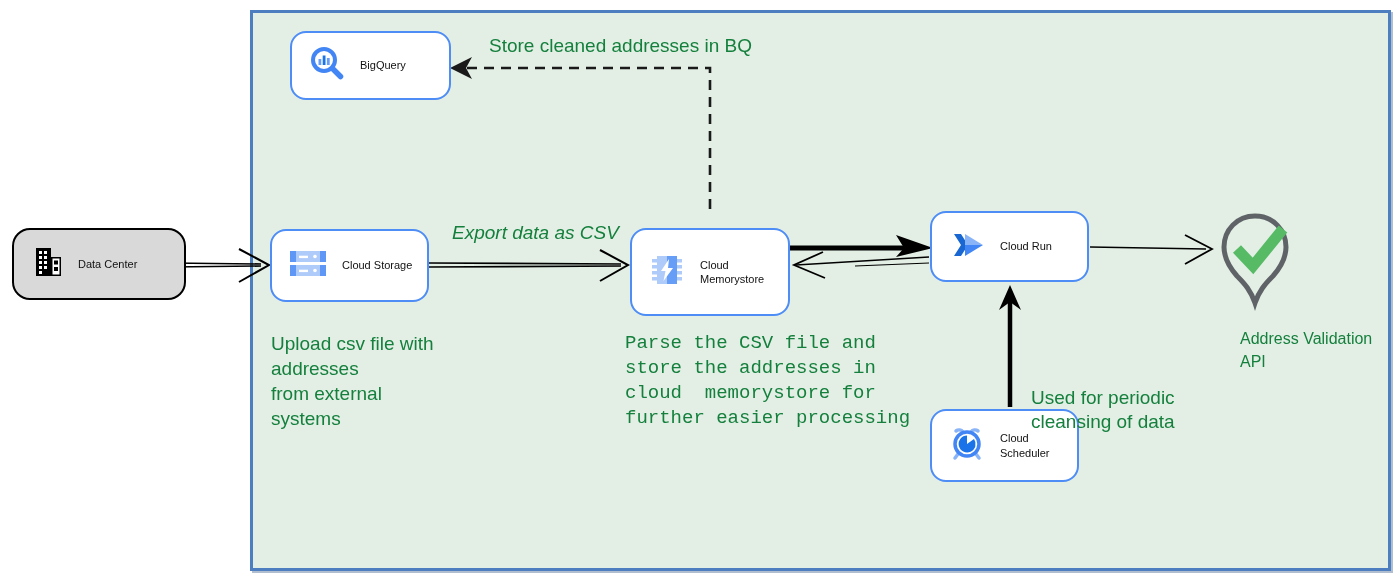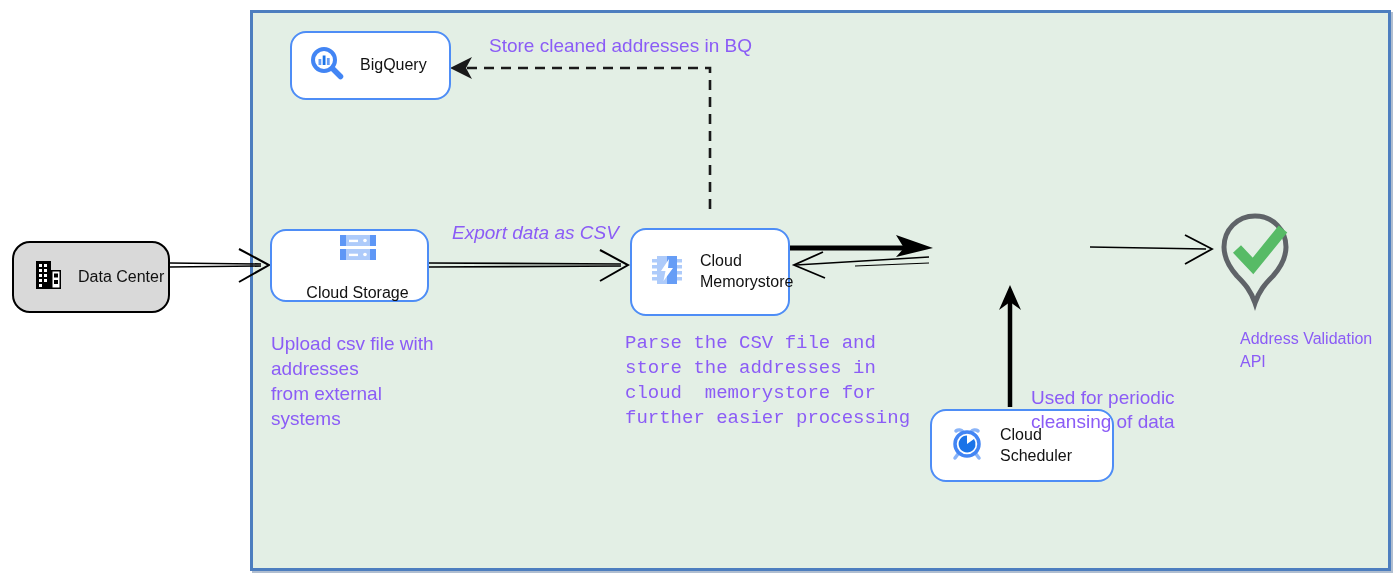--- a/index.html
+++ b/index.html
@@ -29,39 +29,39 @@
     position: absolute;
     display: flex;
     align-items: center;
     gap: 14px;
     padding-left: 16px;
     background: #ffffff;
     border: 2.5px solid #4e8df6;
     border-radius: 16px;
   }
   .node .label {
-    font-size: 16px;
+    font-size: 11px;
     color: #111111;
     white-space: pre-line;
     line-height: 1.3;
   }
   .node-datacenter {
-    left: 12px; top: 241px; width: 158px; height: 72px;
+    left: 12px; top: 228px; width: 174px; height: 72px;
     background: #d9d9d9;
     border: 2.5px solid #000000;
     border-radius: 18px;
   }
   .node-bigquery      { left: 290px; top: 31px;  width: 161px; height: 69px; }
-  .node-storage       { left: 270px; top: 229px; width: 159px; height: 73px; flex-direction: column; }
+  .node-storage       { left: 270px; top: 229px; width: 159px; height: 73px; }
   .node-memorystore   { left: 630px; top: 228px; width: 160px; height: 88px; }
   .node-cloudrun      { left: 930px; top: 211px; width: 159px; height: 71px; }
-  .node-scheduler     { left: 930px; top: 409px; width: 184px; height: 73px; }
+  .node-scheduler     { left: 930px; top: 409px; width: 149px; height: 73px; }
   .annotation {
     position: absolute;
-    color: #8b5cf6;
+    color: #15803d;
     font-size: 19px;
     line-height: 25px;
     white-space: pre-wrap;
   }
   .ann-store-bq  { left: 489px; top: 33px; }
   .ann-export    { left: 452px; top: 220px; font-style: italic; }
   .ann-upload    { left: 271px; top: 331px; }
   .ann-parse     { left: 625px; top: 331px; font-family: Liberation Mono, monospace; }
   .ann-periodic  { left: 1031px; top: 349px; line-height: 24px; margin-top: 37px; }
   .ann-address   { left: 1240px; top: 327px; font-size: 16px; line-height: 23px; }
@@ -193,20 +193,30 @@
         </g>
         <rect x="9" y="5" width="10" height="28" fill="#aecbfa"></rect>
         <rect x="19" y="5" width="10" height="28" fill="#669df6"></rect>
         <polygon points="21,8 13,20 17.5,20 15.5,30 25,17 20,17" fill="#fff"></polygon>
       </svg>
     </span>
     <span class="label">Cloud
 Memorystore</span>
   </div>
 
+  <div class="node node-cloudrun">
+    <span>
+      <svg width="38" height="38" viewBox="0 0 38 38">
+        <polygon points="6,8 13,8 20,19 13,30 6,30 13,19" fill="#1967d2"></polygon>
+        <polygon points="17,8 35,19 17,19" fill="#8ab4f8"></polygon>
+        <polygon points="17,19 35,19 17,30" fill="#4285f4"></polygon>
+      </svg>
+    </span>
+    <span class="label">Cloud Run</span>
+  </div>
 
   <div class="node node-scheduler">
     <span>
       <svg width="38" height="38" viewBox="0 0 38 38">
         <path d="M8,6 a5,5 0 0 1 7,1" fill="none" stroke="#8ab4f8" stroke-width="3.5" stroke-linecap="round"></path>
         <path d="M30,6 a5,5 0 0 0 -7,1" fill="none" stroke="#8ab4f8" stroke-width="3.5" stroke-linecap="round"></path>
         <line x1="10" y1="29" x2="7" y2="33" stroke="#8ab4f8" stroke-width="3.5" stroke-linecap="round"></line>
         <line x1="28" y1="29" x2="31" y2="33" stroke="#8ab4f8" stroke-width="3.5" stroke-linecap="round"></line>
         <circle cx="19" cy="19" r="12" fill="#fff" stroke="#4285f4" stroke-width="3.5"></circle>
         <path d="M19,19 L19,10.5 A8.5,8.5 0 1 0 26,14 Z" fill="#1a73e8"></path>

